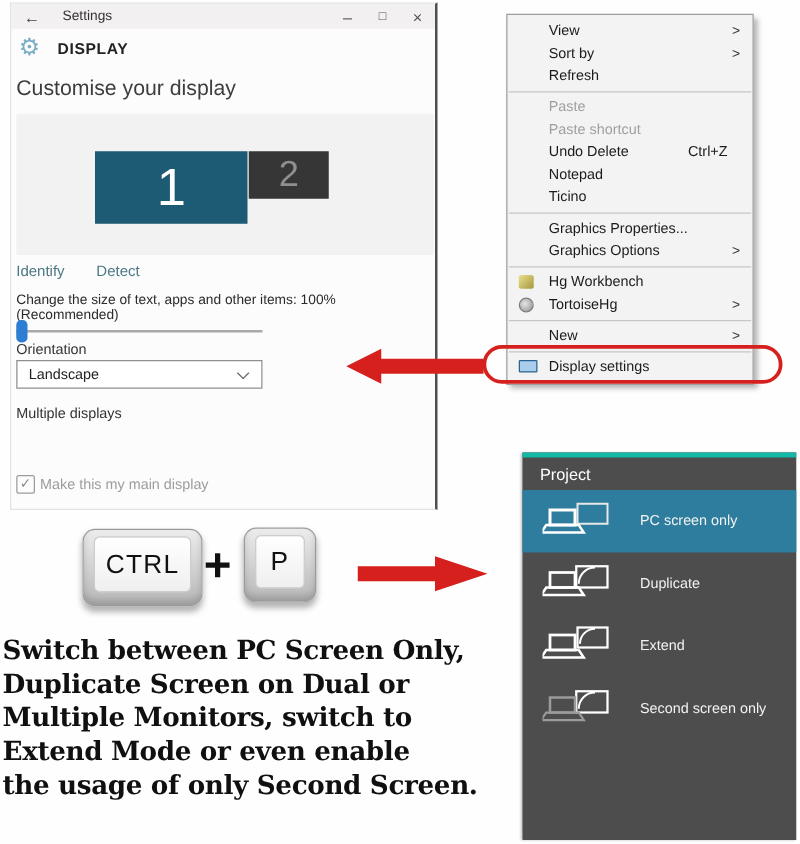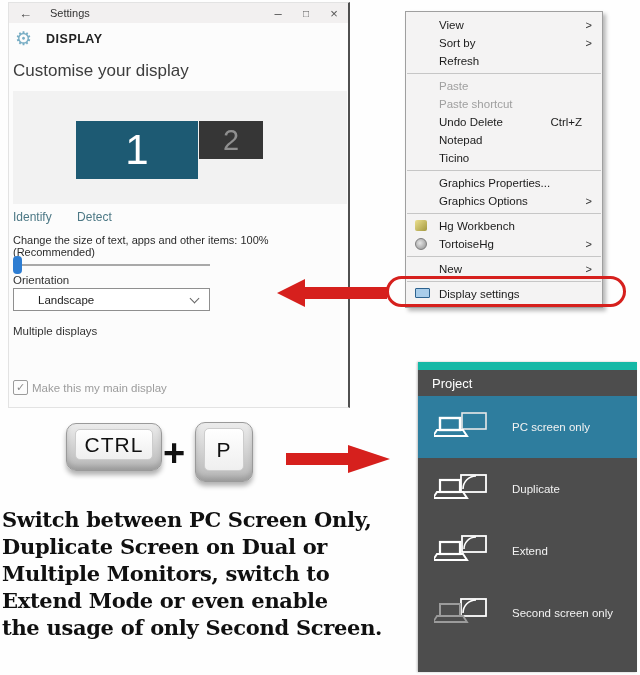--- a/index.html
+++ b/index.html
@@ -31,21 +31,21 @@
     color:#8f8f8f; font-size:29px; display:flex; align-items:center; justify-content:center;}
   .links{position:absolute; left:4px; top:207px; font-size:12px; color:var(--link-teal);}
   .links span{margin-right:22px; cursor:pointer;}
   .size-text{position:absolute; left:4px; top:231px; width:334px; font-size:11px; color:#2b2b2b;}
   .slider{position:absolute; left:4px; top:252px; width:197px; height:20px;}
   .slider .track{position:absolute; left:0; top:9px; width:197px; height:2px; background:#a9a9a9;}
   .slider .handle{position:absolute; left:0; top:1px; width:9px; height:18px; border-radius:4px; background:var(--slider-blue);}
   .fld-label{position:absolute; left:4px; font-size:11.5px; color:#333;}
   .ori-label{top:271px;} .md-label{top:322px;}
   .select{position:absolute; left:4px; width:197px; height:23px; background:#fff; border:1px solid #8f8f8f;
-    font-size:11.5px; color:#222; display:flex; align-items:center; padding-left:24px; cursor:pointer;}
+    font-size:11.5px; color:#222; display:flex; align-items:center; padding-left:9px; cursor:pointer;}
   .sel1{top:285px;} .sel2{top:336px;}
   .chev{position:absolute; right:11px; top:6px; width:7px; height:7px;
     border-right:1.5px solid #666; border-bottom:1.5px solid #666; transform:rotate(45deg);}
   .chkrow{position:absolute; left:4px; top:377px; display:flex; align-items:center;}
   .chkbox{width:15px; height:15px; border:1.5px solid #9b9b9b; border-radius:2px; color:#8a8a8a;
     font-size:11px; line-height:12px; text-align:center;}
   .chklabel{margin-left:4px; font-size:11.5px; color:#9c9c9c;}
 
   
   .ctxmenu{position:absolute; left:405px; top:11px; width:198px; background:#f4f3f3;
@@ -66,32 +66,32 @@
   .oval{position:absolute; left:386px; top:276px; width:240px; height:31px;
     border:3px solid var(--red); border-radius:16px; z-index:6;}
   .arrow-svg{position:absolute; color:var(--red); z-index:5;}
   .arrow-left{left:277px; top:278px;}
   .arrow-right{left:286px; top:442px;}
 
   
   .key{position:absolute; background:linear-gradient(180deg,#ececec 0%,#cfcfcf 55%,#b6b6b6 100%);
     border:1px solid #9a9a9a; border-radius:10px;
     box-shadow:0 4px 5px rgba(0,0,0,.3), inset 0 -4px 5px rgba(0,0,0,.15);}
-  .key-ctrl{left:66px; top:423px; width:96px; height:48px;}
+  .key-ctrl{left:66px; top:423px; width:96px; height:62px;}
   .key-p{left:195px; top:422px; width:58px; height:60px;}
   .keyface{position:absolute; left:8px; right:8px; top:5px; bottom:10px;
     background:linear-gradient(180deg,#ffffff,#efefef); border:1px solid #cdcdcd; border-radius:5px;
     display:flex; align-items:center; justify-content:center; font-size:21px; color:#111; letter-spacing:1px;}
   .plus{position:absolute; left:163px; top:432px; font-size:38px; font-weight:bold; color:#111;}
 
   
   .project{position:absolute; left:418px; top:362px; width:219px; height:310px;
-    background:#4d4d4d; border-top:8px solid #14b8a6; box-shadow:-1px 0 2px rgba(0,0,0,.25);}
+    background:#4d4d4d; border-top:4px solid #14b8a6; box-shadow:-1px 0 2px rgba(0,0,0,.25);}
   .ptitle{height:26px; display:flex; align-items:center; padding-left:14px; color:#fff; font-size:13px;}
-  .pitem{height:62px; display:flex; align-items:center; padding-left:16px; cursor:pointer;}
+  .pitem{height:50px; display:flex; align-items:center; padding-left:16px; cursor:pointer;}
   .pitem.selected{background:var(--selected-blue);}
   .picon{width:56px; height:34px; display:inline-block;}
   .picon svg{width:56px; height:34px;}
   .plabel{margin-left:22px; font-size:11.5px; color:#f2f2f2;}
 
   
   .caption{position:absolute; left:2px; top:506px; width:416px;}
   .capline{font-family:"DejaVu Serif", serif; font-weight:700; font-size:21px;
     line-height:27px; color:#101010; letter-spacing:-0.3px; white-space:nowrap;}
 </style>

